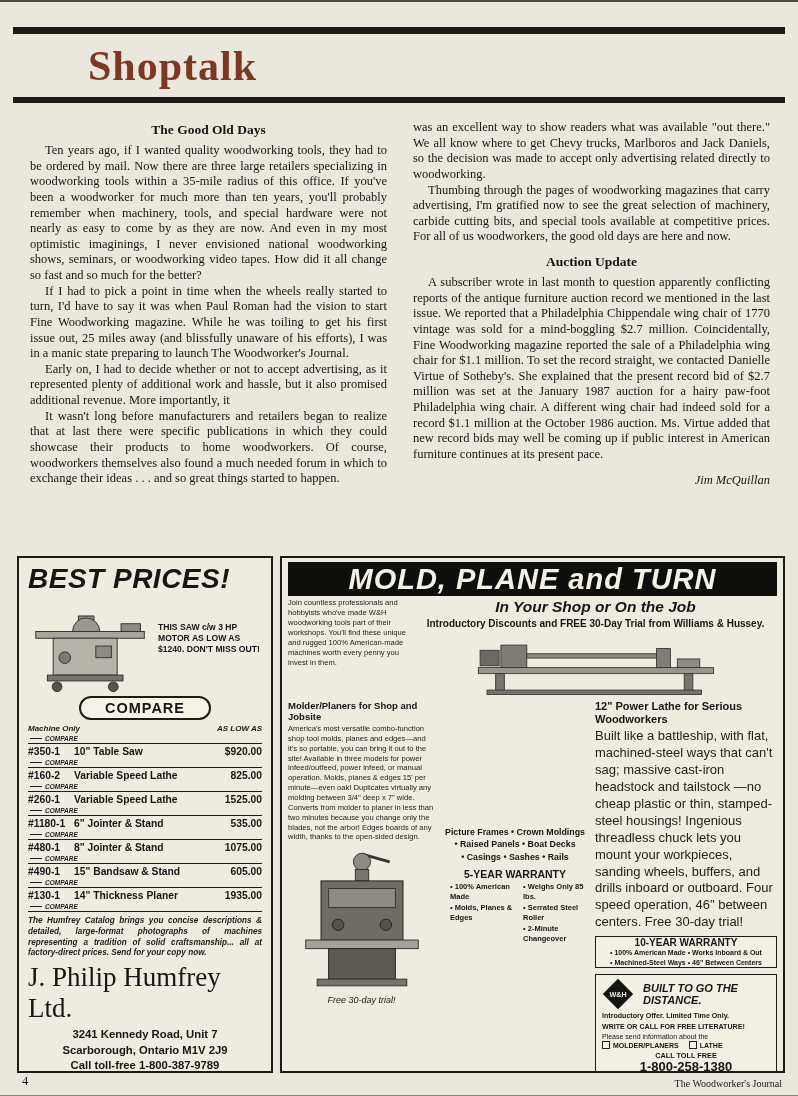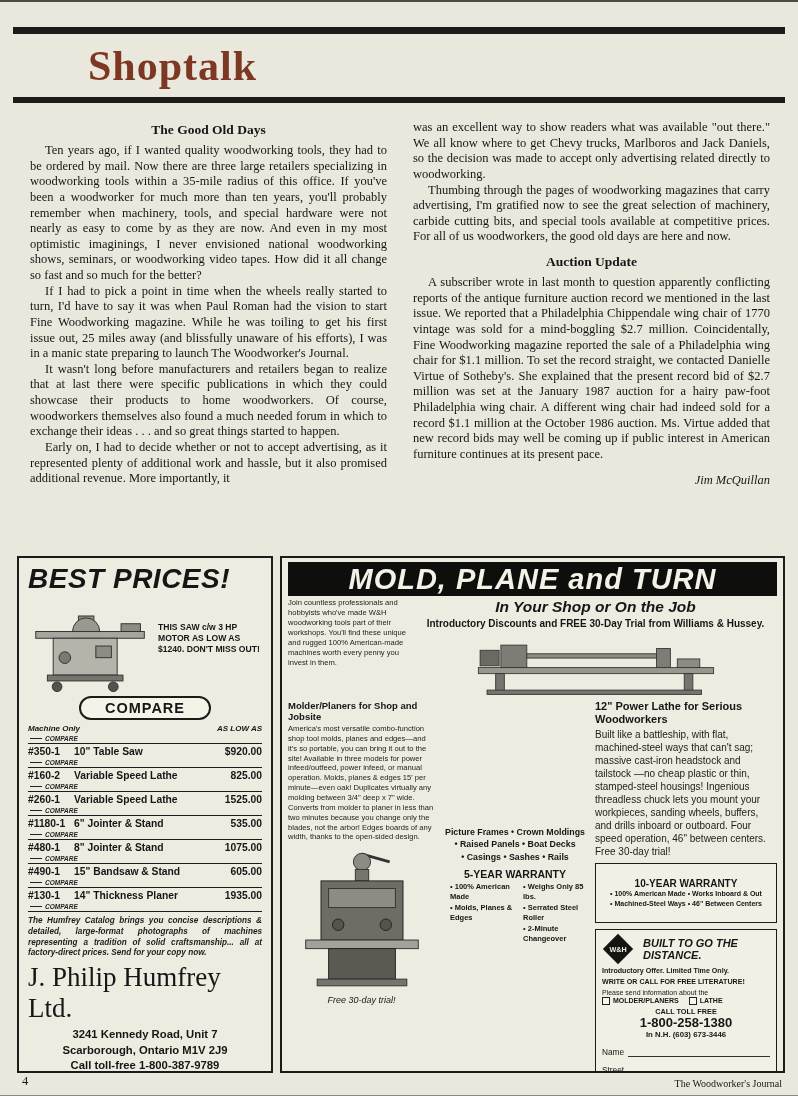--- a/index.html
+++ b/index.html
@@ -54,22 +54,22 @@
   .colC{flex:1;min-width:0;}
   .molder-t{font-size:9.5px;font-weight:bold;margin:0 0 2px;}
   .molder-b{font-size:7.6px;line-height:1.3;color:#22221f;}
   .planer-svg{display:block;margin:5px auto 0;width:124px;height:146px;}
   .ftrial{font-size:9px;font-style:italic;text-align:center;margin-top:2px;}
   .pf{margin-top:126px;font-size:8.8px;font-weight:bold;text-align:center;line-height:1.4;}
   .w5{font-size:10.5px;font-weight:bold;text-align:center;margin:5px 0 2px;}
   .w5b{display:flex;font-size:7.5px;font-weight:bold;line-height:1.4;}
   .w5b div{flex:1;padding-left:4px;}
   .lathe-t{font-size:11px;font-weight:bold;line-height:1.2;}
-  .lathe-b{font-size:10px;line-height:1.3;margin-top:2px;color:#22221f;}
-  .w10{border:1.5px solid #1b1b19;margin-top:5px;padding:14px 3px;text-align:center;background:#f2efe4;}
+  .lathe-b{font-size:13px;line-height:1.3;margin-top:2px;color:#22221f;}
+  .w10{border:1.5px solid #1b1b19;margin-top:5px;padding:0 3px;text-align:center;background:#f2efe4;}
   .w10 .t{font-size:10px;font-weight:bold;}
   .w10 .l{font-size:7px;font-weight:bold;line-height:1.35;}
   .dist{border:1.5px solid #1b1b19;margin-top:6px;padding:3px 6px 5px;background:#f2efe4;}
   .dist-head{display:flex;align-items:center;gap:9px;}
   .whlogo{width:32px;height:32px;flex:none;}
   .dist-t{font-size:11px;font-weight:bold;font-style:italic;line-height:1.1;}
   .offer-s{font-size:7.1px;font-weight:bold;line-height:1.3;margin-top:2px;}
   .req{font-size:7px;margin-top:1px;}
   .chk-row{display:flex;gap:10px;font-size:7px;font-weight:bold;margin-top:1px;align-items:center;}
   .chk{width:6px;height:6px;border:1px solid #222;display:inline-block;margin-right:3px;background:#faf8ef;}
@@ -98,22 +98,22 @@
 
   <div class="topbar"></div>
   <div class="masthead">Shoptalk</div>
   <div class="rule2"></div>
 
   <div class="article">
     <div class="col">
       <div class="sec-head">The Good Old Days</div>
       <p>Ten years ago, if I wanted quality woodworking tools, they had to be ordered by mail. Now there are three large retailers specializing in woodworking tools within a 35-mile radius of this office. If you've been a woodworker for much more than ten years, you'll probably remember when machinery, tools, and special hardware were not nearly as easy to come by as they are now. And even in my most optimistic imaginings, I never envisioned national woodworking shows, seminars, or woodworking video tapes. How did it all change so fast and so much for the better?</p>
       <p>If I had to pick a point in time when the wheels really started to turn, I'd have to say it was when Paul Roman had the vision to start Fine Woodworking magazine. While he was toiling to get his first issue out, 25 miles away (and blissfully unaware of his efforts), I was in a manic state preparing to launch The Woodworker's Journal.</p>
+      <p>Early on, I had to decide whether or not to accept advertising, as it represented plenty of additional work and hassle, but it also promised additional revenue. More importantly, it</p>
       <p>It wasn't long before manufacturers and retailers began to realize that at last there were specific publications in which they could showcase their products to home woodworkers. Of course, woodworkers themselves also found a much needed forum in which to exchange their ideas . . . and so great things started to happen.</p>
-      <p>Early on, I had to decide whether or not to accept advertising, as it represented plenty of additional work and hassle, but it also promised additional revenue. More importantly, it</p>
     </div>
     <div class="col">
       <p class="noindent">was an excellent way to show readers what was available "out there." We all know where to get Chevy trucks, Marlboros and Jack Daniels, so the decision was made to accept only advertising related directly to woodworking.</p>
       <p>Thumbing through the pages of woodworking magazines that carry advertising, I'm gratified now to see the great selection of machinery, carbide cutting bits, and special tools available at competitive prices. For all of us woodworkers, the good old days are here and now.</p>
       <div class="sec-head mt">Auction Update</div>
       <p>A subscriber wrote in last month to question apparently conflicting reports of the antique furniture auction record we mentioned in the last issue. We reported that a Philadelphia Chippendale wing chair of 1770 vintage was sold for a mind-boggling $2.7 million. Coincidentally, Fine Woodworking magazine reported the sale of a Philadelphia wing chair for $1.1 million. To set the record straight, we contacted Danielle Virtue of Sotheby's. She explained that the present record bid of $2.7 million was set at the January 1987 auction for a hairy paw-foot Philadelphia wing chair. A different wing chair had indeed sold for a record $1.1 million at the October 1986 auction. Ms. Virtue added that new record bids may well be coming up if public interest in American furniture continues at its present pace.</p>
       <p class="byline">Jim McQuillan</p>
     </div>
   </div>
 

